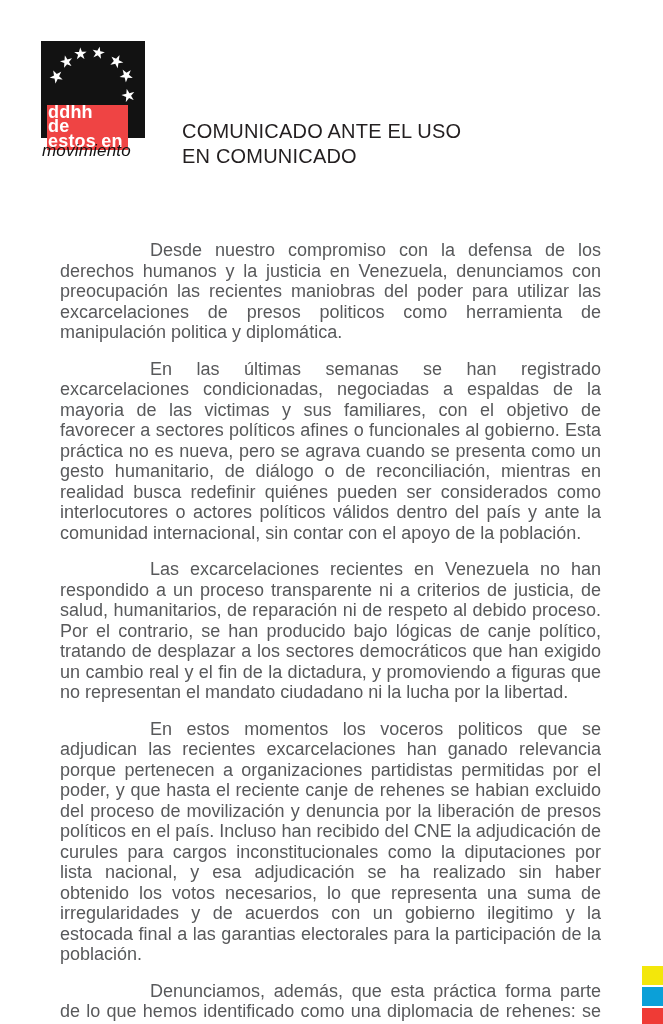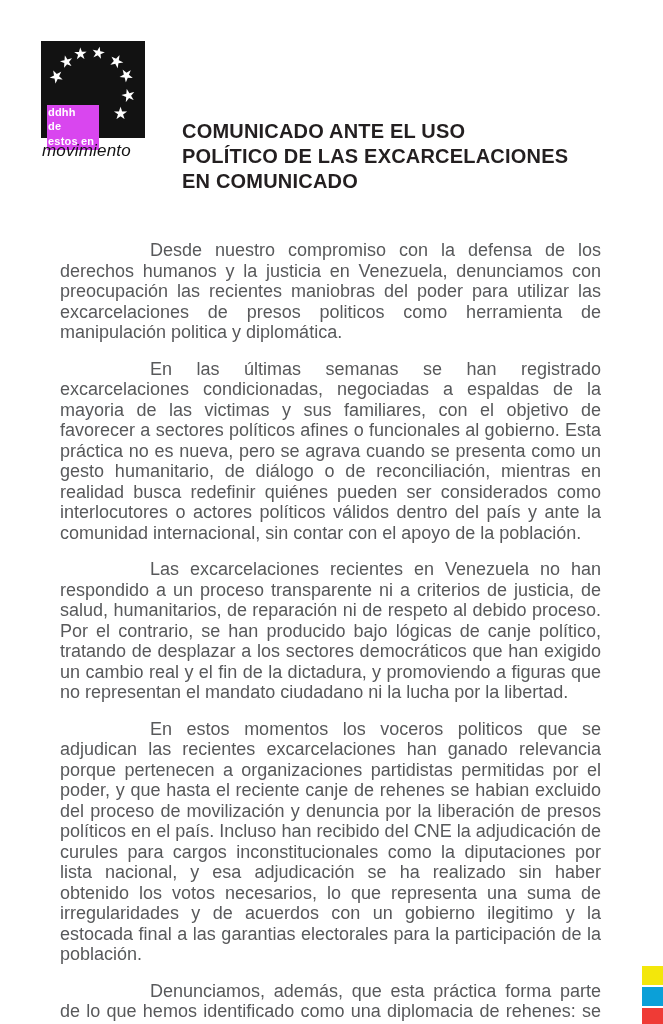--- a/index.html
+++ b/index.html
@@ -23,40 +23,40 @@
   .star.s1{left:7px;top:27px;transform:rotate(-28deg);}
   .star.s2{left:17px;top:12px;transform:rotate(-14deg);font-size:16px;}
   .star.s3{left:31px;top:4px;transform:rotate(-2deg);font-size:16px;}
   .star.s4{left:49px;top:3px;transform:rotate(12deg);font-size:16px;}
   .star.s5{left:67px;top:12px;transform:rotate(26deg);}
   .star.s6{left:77px;top:26px;transform:rotate(40deg);}
   .star.s7{left:79px;top:46px;transform:rotate(58deg);}
   .star.s8{left:71px;top:64px;transform:rotate(72deg);}
   .logo-text{
     position:absolute;left:6px;bottom:-12px;
-    background:#d946ef;
+    background:#ef4444;
     padding:0 5px 2px 1px;
     color:#ffffff;
     font-weight:bold;
-    font-size:11px;line-height:14.5px;
+    font-size:18px;line-height:14.5px;
     letter-spacing:0.2px;
   }
   .logo-tagline{
     position:absolute;left:42px;top:142px;
     color:#121212;
     font-weight:normal;font-style:italic;
     font-size:17px;line-height:18px;
     letter-spacing:0.2px;
   }
 
   
   .doc-title{
     position:absolute;left:182px;top:119px;width:430px;
     color:#231f20;
-    font-weight:bold;
+    font-weight:normal;
     font-size:20px;line-height:25px;
     letter-spacing:0.2px;
   }
 
   
   .body-text{
     position:absolute;left:60px;top:240px;width:541px;
     color:#58595b;
     font-size:18px;line-height:20.5px;
     text-align:justify;
@@ -90,21 +90,20 @@
     <div class="logo-text">
       <div>ddhh</div>
       <div>de</div>
       <div>estos en</div>
     </div>
   </div>
   <div class="logo-tagline">movimiento</div>
 
   <div class="doc-title">
     <div>COMUNICADO ANTE EL USO</div>
-    <div>POLÍTICO DE LAS EXCARCELACIONES</div>
     <div>EN COMUNICADO</div>
   </div>
 
   <div class="body-text">
     <p>Desde nuestro compromiso con la defensa de los derechos humanos y la justicia en Venezuela, denunciamos con preocupación las recientes maniobras del poder para utilizar las excarcelaciones de presos politicos como herramienta de manipulación politica y diplomática.</p>
     <p>En las últimas semanas se han registrado excarcelaciones condicionadas, negociadas a espaldas de la mayoria de las victimas y sus familiares, con el objetivo de favorecer a sectores políticos afines o funcionales al gobierno. Esta práctica no es nueva, pero se agrava cuando se presenta como un gesto humanitario, de diálogo o de reconciliación, mientras en realidad busca redefinir quiénes pueden ser considerados como interlocutores o actores políticos válidos dentro del país y ante la comunidad internacional, sin contar con el apoyo de la población.</p>
     <p>Las excarcelaciones recientes en Venezuela no han respondido a un proceso transparente ni a criterios de justicia, de salud, humanitarios, de reparación ni de respeto al debido proceso. Por el contrario, se han producido bajo lógicas de canje político, tratando de desplazar a los sectores democráticos que han exigido un cambio real y el fin de la dictadura, y promoviendo a figuras que no representan el mandato ciudadano ni la lucha por la libertad.</p>
     <p>En estos momentos los voceros politicos que se adjudican las recientes excarcelaciones han ganado relevancia porque pertenecen a organizaciones partidistas permitidas por el poder, y que hasta el reciente canje de rehenes se habian excluido del proceso de movilización y denuncia por la liberación de presos políticos en el país. Incluso han recibido del CNE la adjudicación de curules para cargos inconstitucionales como la diputaciones por lista nacional, y esa adjudicación se ha realizado sin haber obtenido los votos necesarios, lo que representa una suma de irregularidades y de acuerdos con un gobierno ilegitimo y la estocada final a las garantias electorales para la participación de la población.</p>
     <p>Denunciamos, además, que esta práctica forma parte de lo que hemos identificado como una diplomacia de rehenes: se administra la libertad de personas inocentes, venezolanas o extranjeras, como moneda de cambio</p>
   </div>

